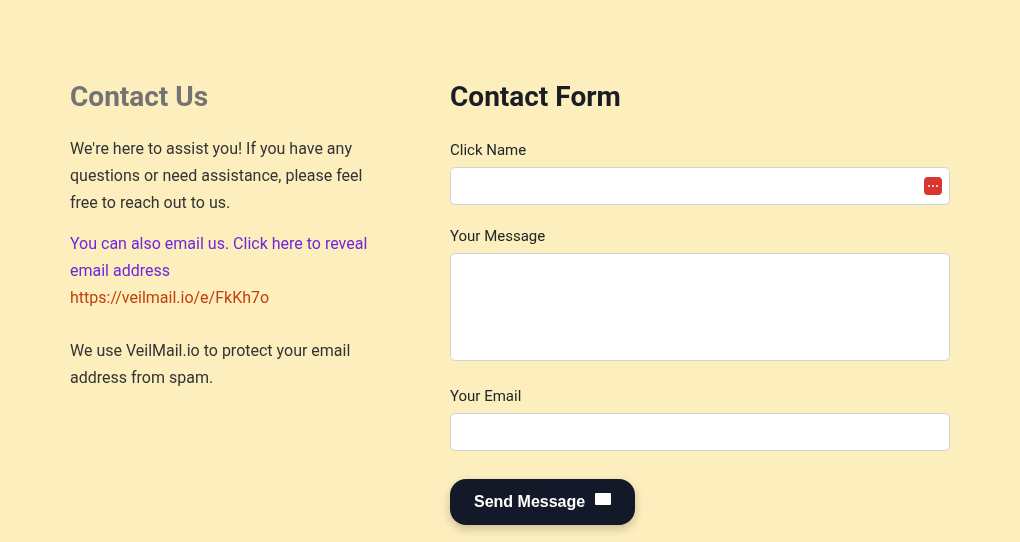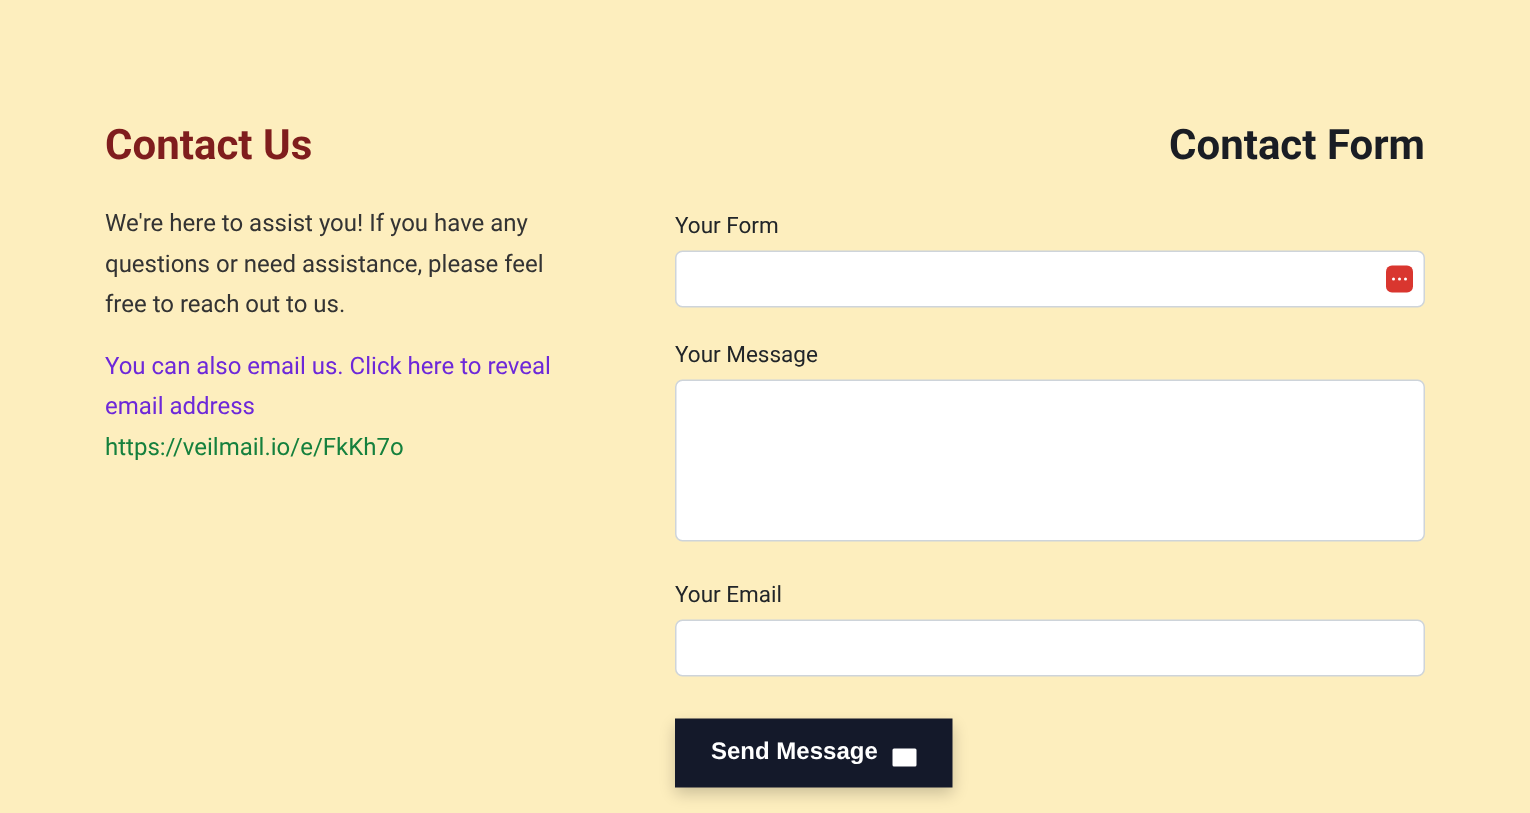--- a/index.html
+++ b/index.html
@@ -21,44 +21,43 @@
     }
     .left-col {
       flex: 0 0 320px;
     }
     .right-col {
       flex: 1;
     }
     h1 {
       font-size: 28px;
       font-weight: 700;
-      color: #7f1d1d;
+      color: #737373;
       margin-bottom: 22px;
     }
     h2 {
       font-size: 28px;
       font-weight: 700;
       color: #1a1d24;
       margin-bottom: 28px;
-      text-align: right;
     }
     .intro-text {
       font-size: 16px;
       line-height: 1.7;
       color: #333;
       margin-bottom: 13px;
     }
     .email-text {
       font-size: 16px;
       line-height: 1.7;
       color: #6d28d9;
       margin-bottom: 0;
     }
     .email-link {
-      color: #15803d;
+      color: #c2410c;
       text-decoration: none;
       font-size: 16px;
       line-height: 1.7;
       display: inline-block;
       margin-bottom: 26px;
     }
     .protect-text {
       font-size: 16px;
       line-height: 1.7;
       color: #333;
@@ -115,26 +114,26 @@
       border-radius: 5px;
       background: #fff;
       padding: 8px 12px;
       font-size: 15px;
       color: #212529;
       font-family: inherit;
       resize: none;
     }
     .send-button {
       display: inline-flex;
-      align-items: flex-end;
+      align-items: flex-start;
       gap: 10px;
       background: #14192a;
       color: #fff;
       border: none;
-      border-radius: 0;
+      border-radius: 16px;
       padding: 14px 24px;
       font-size: 16px;
       font-weight: 700;
       cursor: pointer;
       box-shadow: 0 4px 10px rgba(0,0,0,0.2);
       margin-top: 6px;
     }
     .envelope-icon {
       width: 16px;
       height: 12px;
@@ -145,27 +144,28 @@
   </style>
 </head>
 <body>
 
 <div class="container">
   <div class="left-col">
     <h1>Contact Us</h1>
     <p class="intro-text">We're here to assist you! If you have any questions or need assistance, please feel free to reach out to us.</p>
     <p class="email-text">You can also email us. Click here to reveal email address</p>
     <a href="#" class="email-link">https://veilmail.io/e/FkKh7o</a>
+    <p class="protect-text">We use VeilMail.io to protect your email address from spam.</p>
   </div>
 
   <div class="right-col">
     <h2>Contact Form</h2>
 
     <div class="form-group">
-      <label class="form-label">Your Form</label>
+      <label class="form-label">Click Name</label>
       <div class="name-wrap">
         <input type="text" class="form-input" value="" style="">
         <div class="input-addon">
           <div class="input-addon-dots">
               <span></span>
               <span></span>
               <span></span>
             </div>
         </div>
       </div>

